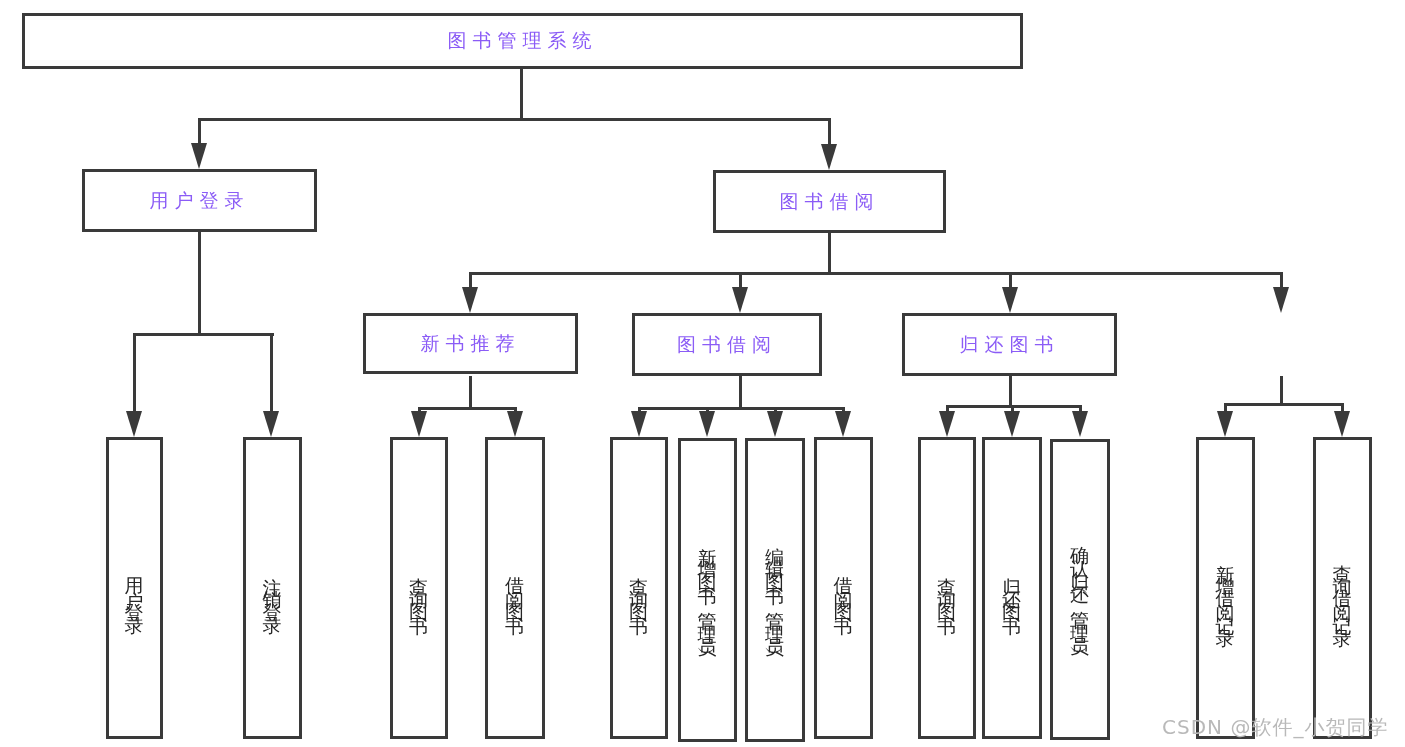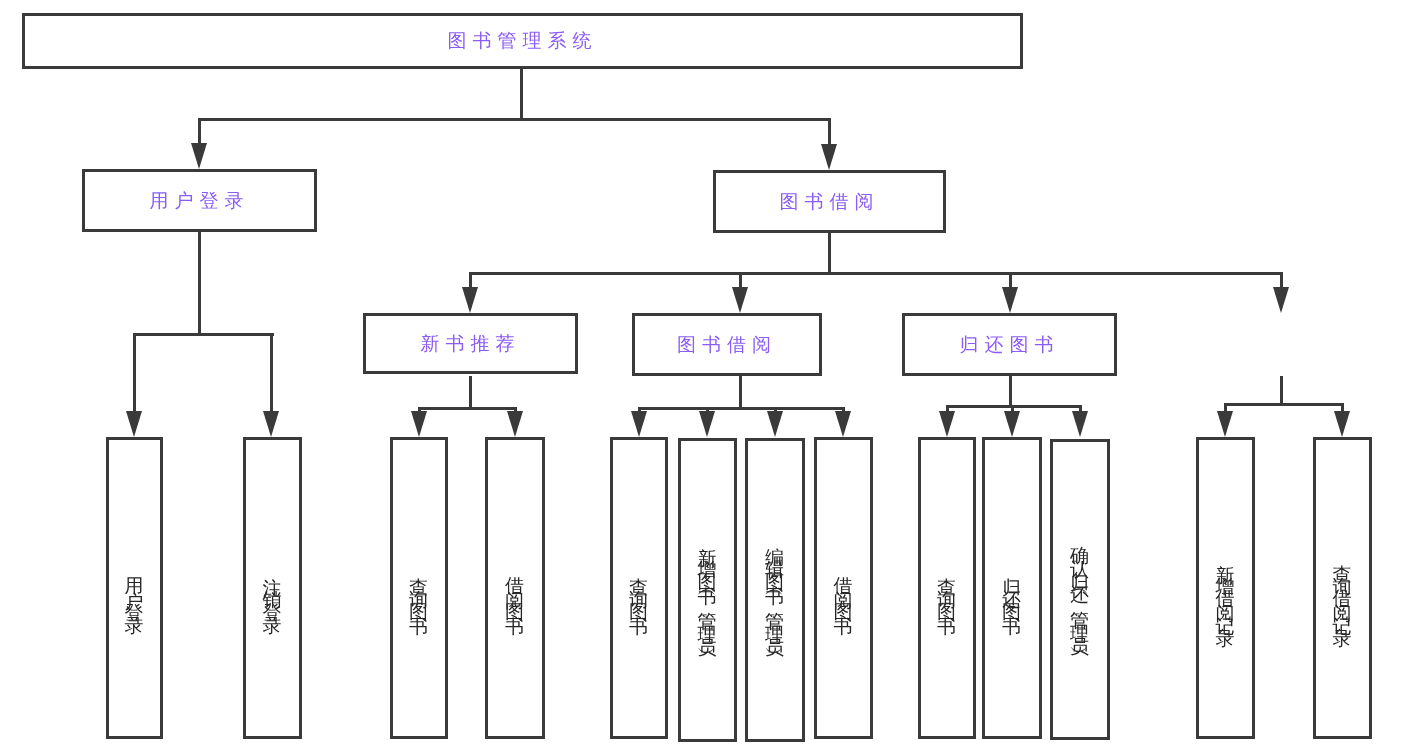--- a/index.html
+++ b/index.html
@@ -154,14 +154,15 @@
     <span class="vlabel">确认归还（管理员）</span>
   </div>
 
   <div class="vbox" style="left:1196px;top:437px;width:59px;height:302px">
     <span class="vlabel">新增借阅记录</span>
   </div>
   <div class="vbox" style="left:1313px;top:437px;width:59px;height:302px">
     <span class="vlabel">查询借阅记录</span>
   </div>
 
+  <div class="watermark">CSDN @软件_小贺同学</div>
 
 </div>
 
 </body></html>

